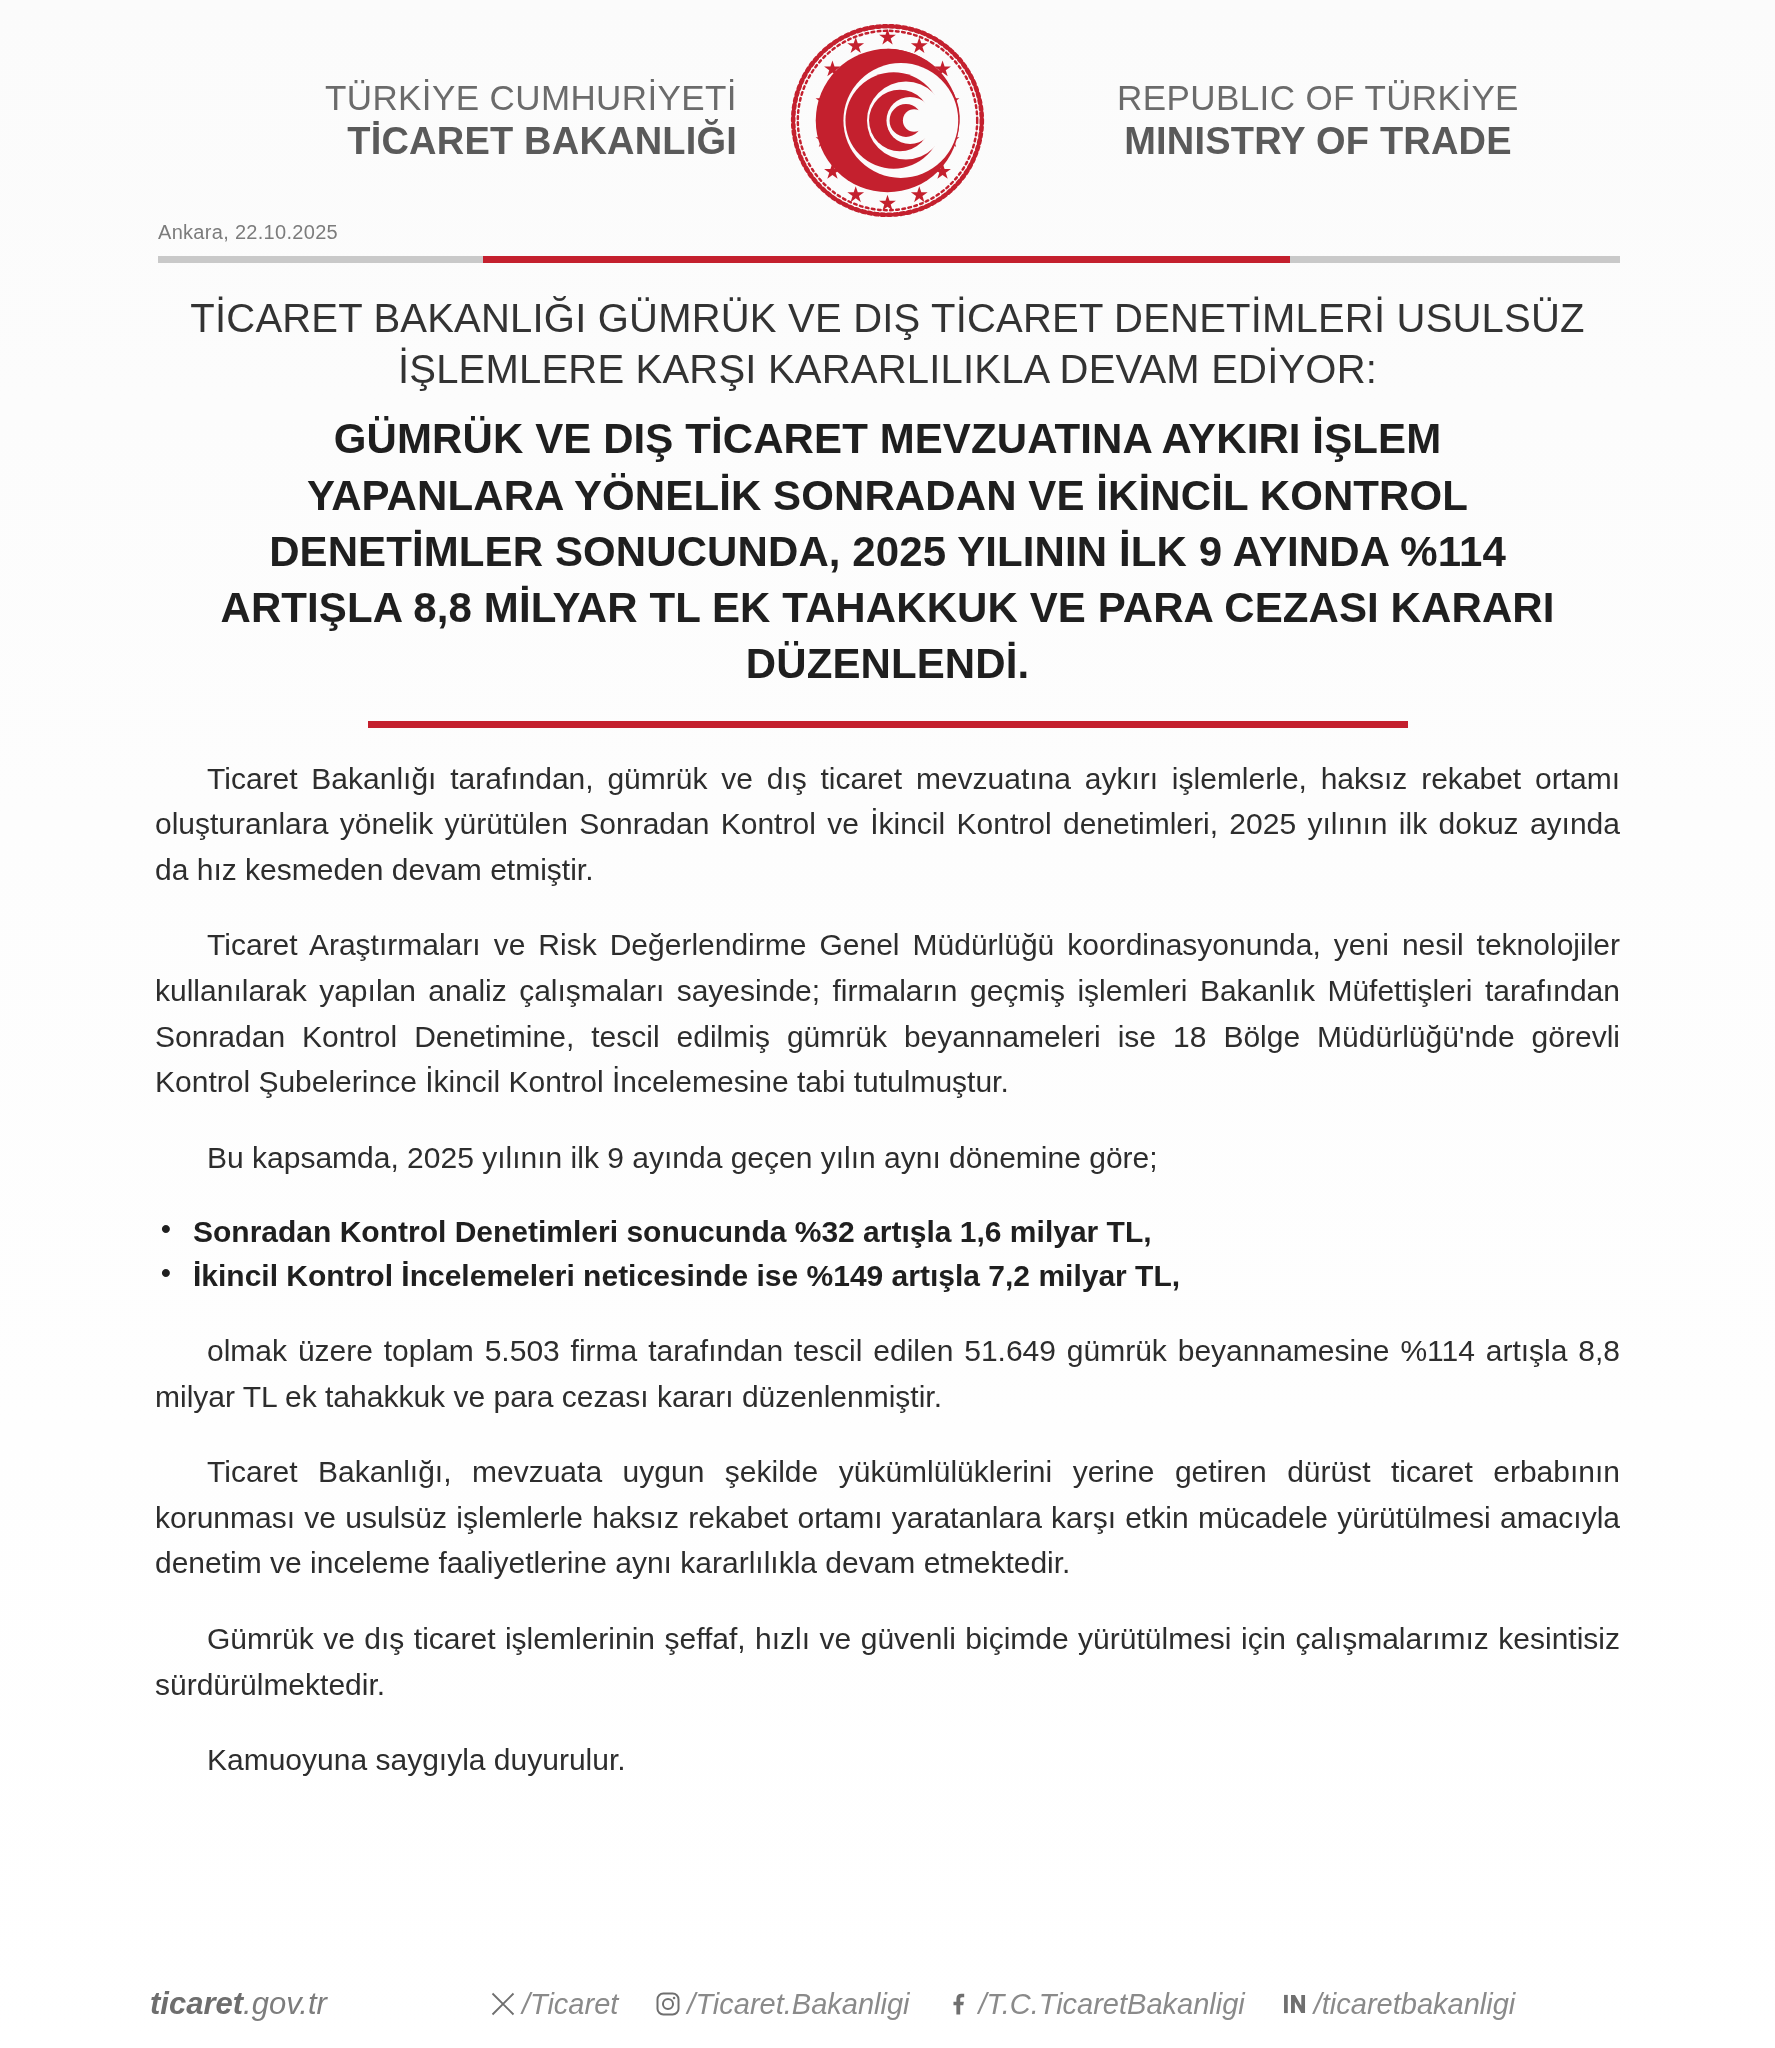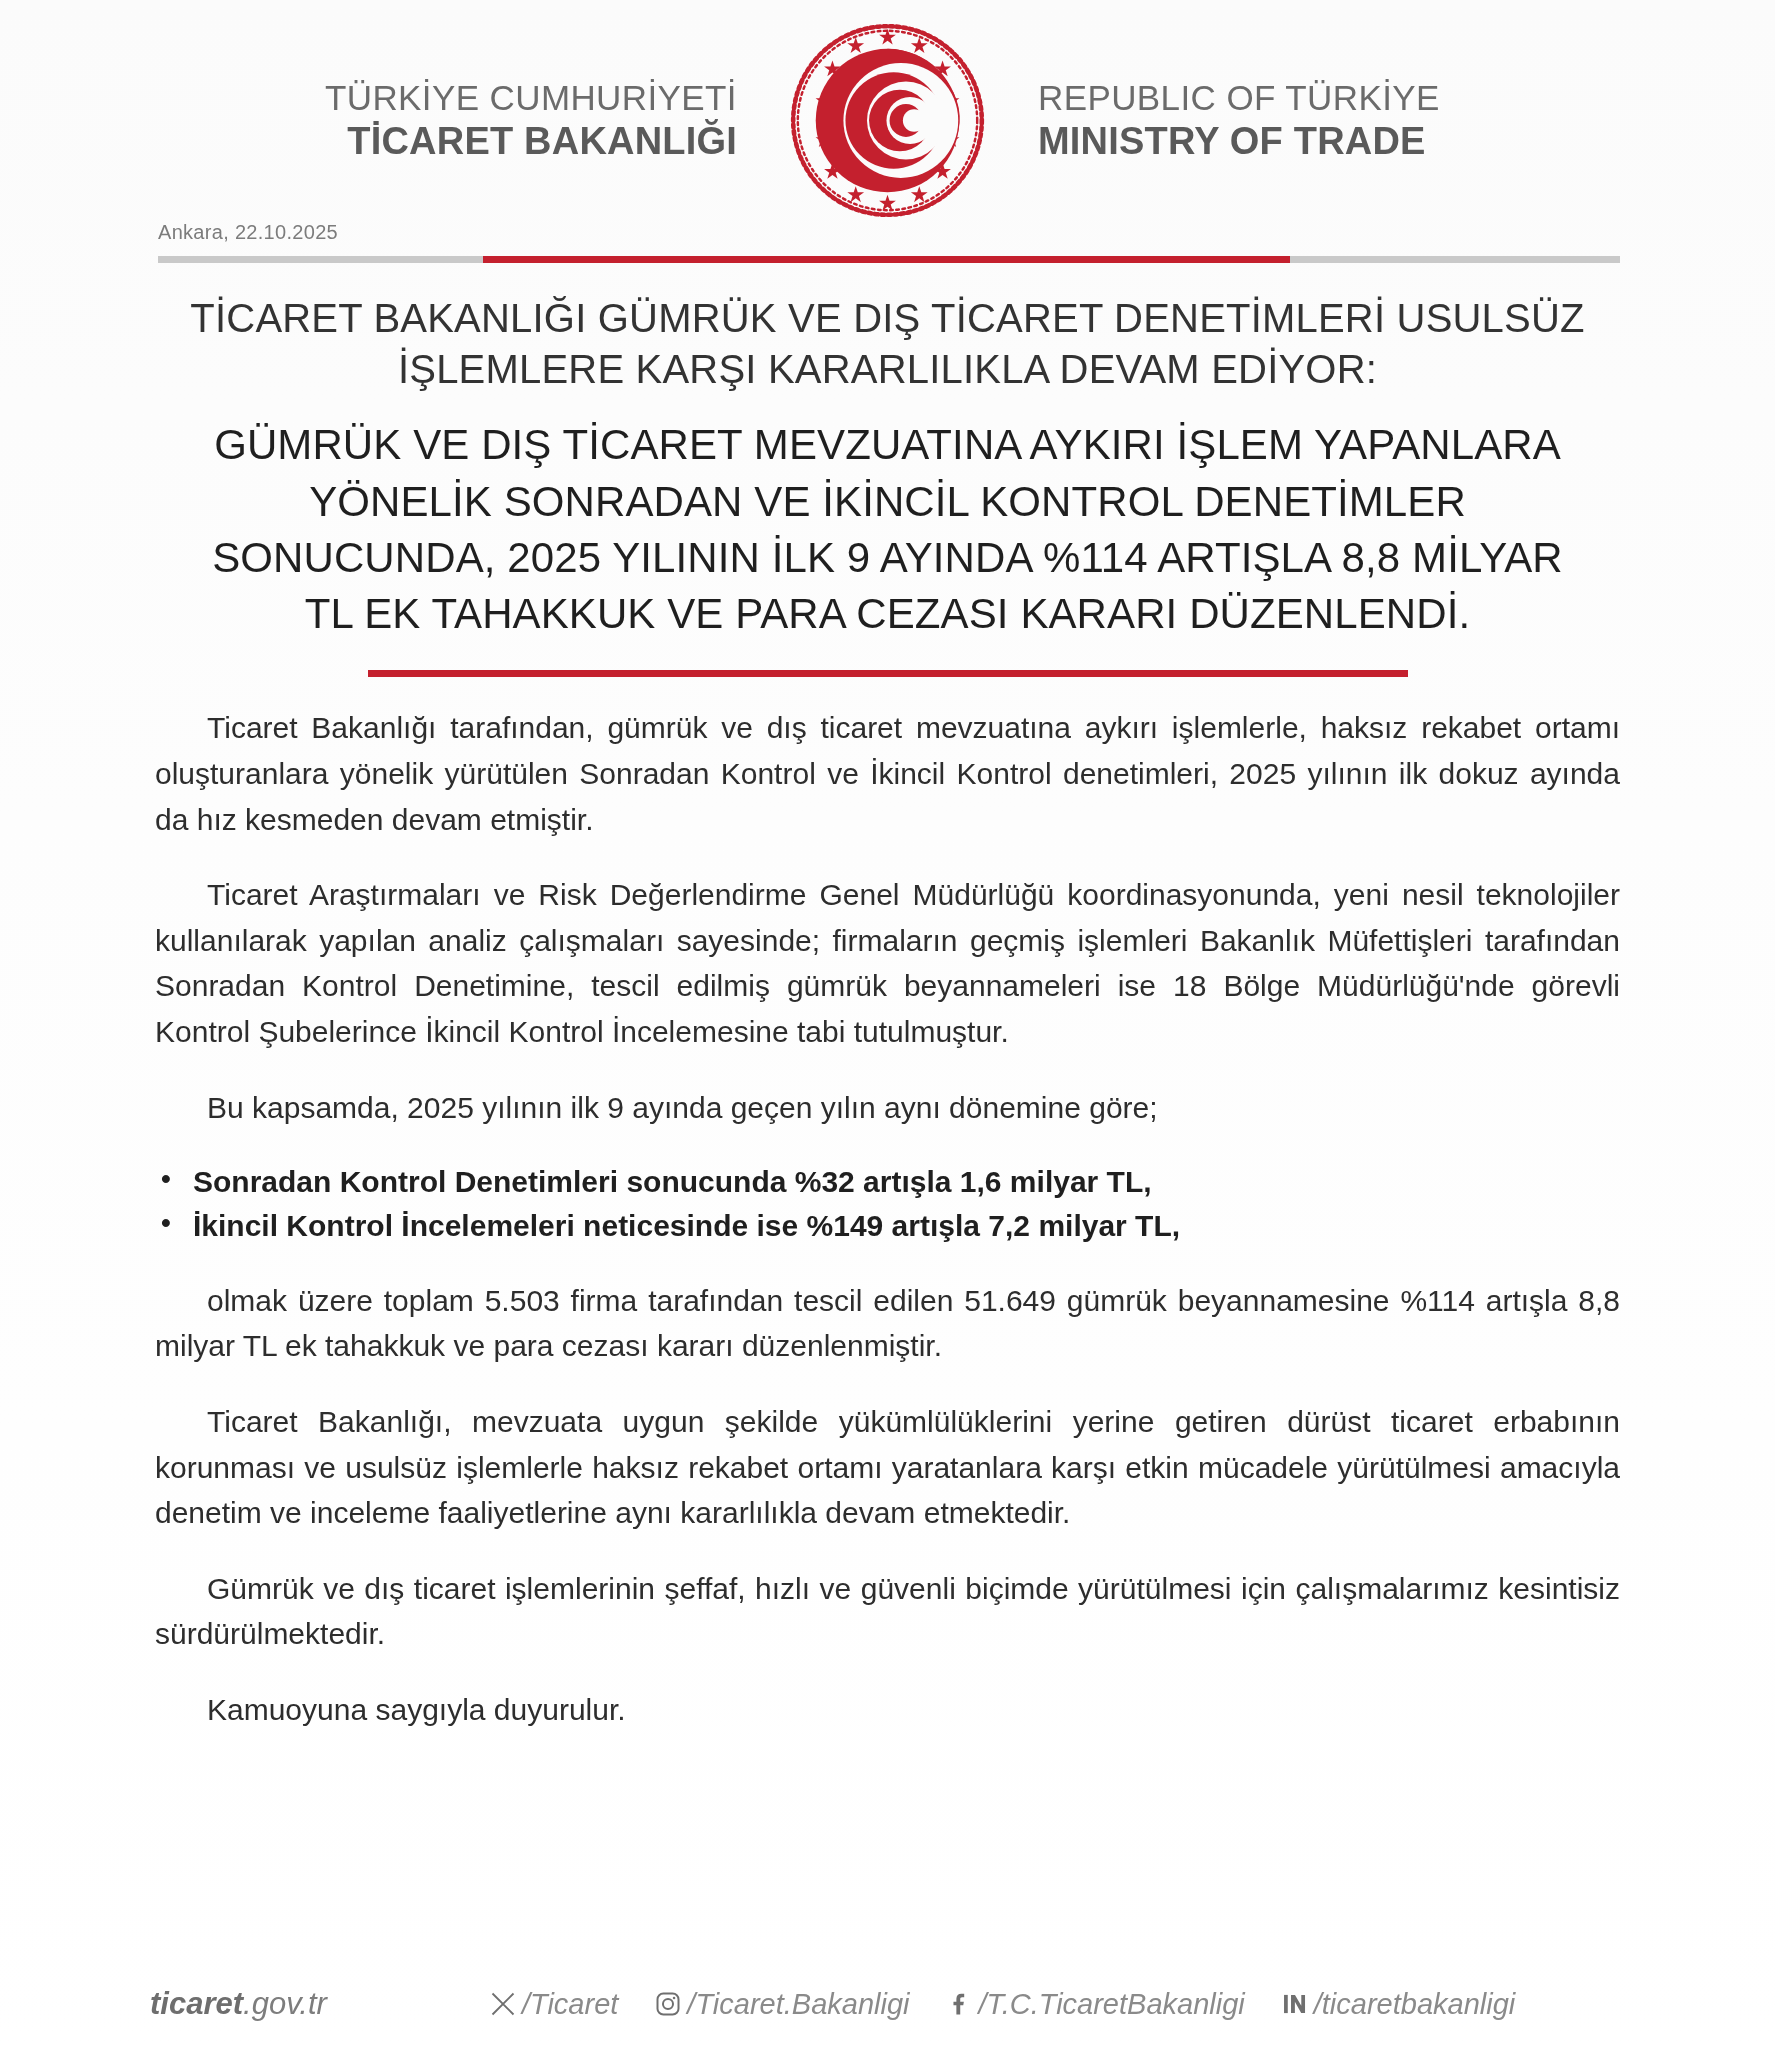--- a/index.html
+++ b/index.html
@@ -43,21 +43,21 @@
   .header-text {
     color: #5a5a5a;
     line-height: 1.12;
   }
   .header-text.left {
     text-align: right;
     padding-right: 48px;
     width: 560px;
   }
   .header-text.right {
-    text-align: left;
+    text-align: center;
     padding-left: 48px;
     width: 560px;
   }
   .ht-line1 {
     font-size: 35px;
     font-weight: 400;
     letter-spacing: 0.4px;
     color: #6b6b6b;
     white-space: nowrap;
   }
@@ -107,25 +107,25 @@
     margin: 30px auto 0 auto;
     width: 1480px;
     text-align: center;
     font-size: 40px;
     font-weight: 400;
     line-height: 1.28;
     color: #333333;
     letter-spacing: 0.2px;
   }
   .title-bold {
-    margin: 22px auto 0 auto;
+    margin: 16px auto 0 auto;
     width: 1360px;
     text-align: center;
     font-size: 42px;
-    font-weight: 400;
+    font-weight: 700;
     line-height: 1.34;
     color: #1f1f1f;
     letter-spacing: 0.1px;
   }
   .rule-bottom {
     margin: 28px auto 0 auto;
     width: 1040px;
     height: 7px;
     background: #c4202e;
   }

